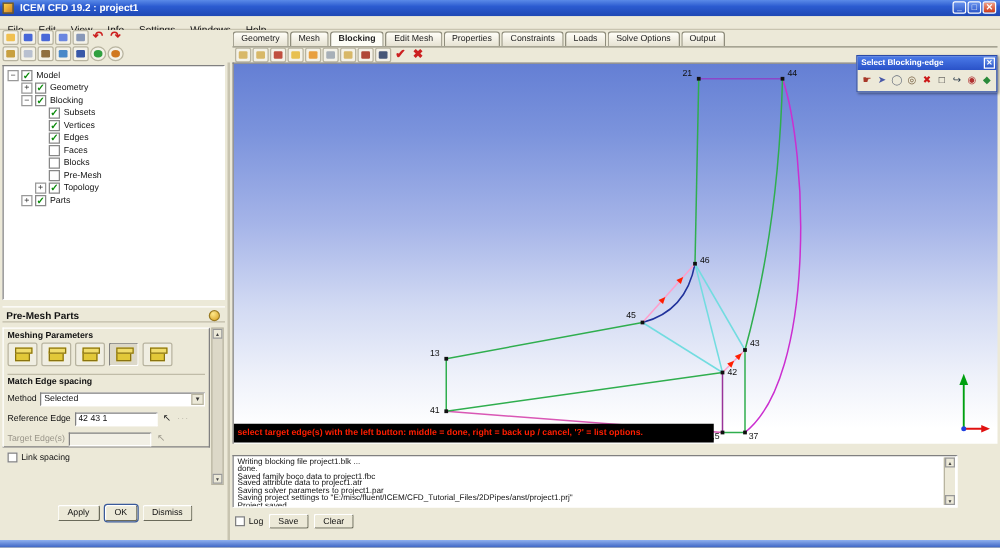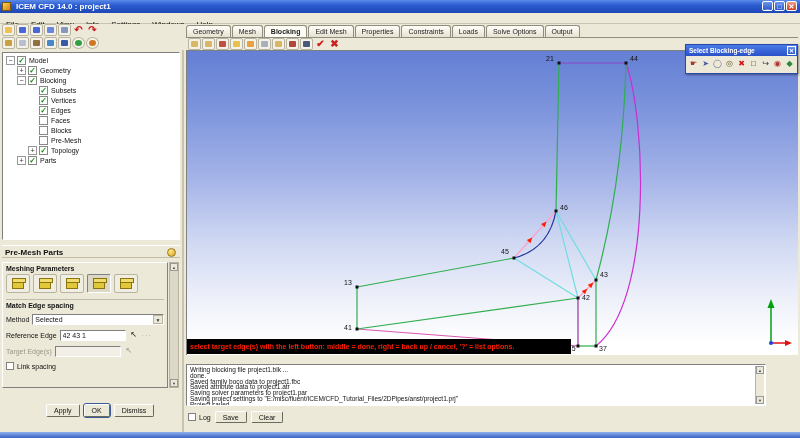--- a/index.html
+++ b/index.html
@@ -41,21 +41,21 @@
      border:1px solid; border-color:#808080 #fff #fff #808080;overflow:hidden;padding:2px 0 0 3px;}
   .trow{height:10px;display:flex;align-items:center;font-size:7px;color:#111;white-space:nowrap;}
   .texp{width:9px;height:9px;border:1px solid #999;background:#fff;font-size:7px;line-height:7px;
      text-align:center;margin-right:2px;color:#333;flex:none;}
   .tchk{width:9px;height:9px;border:1px solid #888;background:#fff;font-size:8px;line-height:8px;
      text-align:center;color:#0a8a0a;font-weight:bold;margin-right:3px;flex:none;}
   #pmheader{position:absolute;left:2px;top:195px;width:178px;height:13px;border-top:1px solid #fff;
      border-bottom:1px solid #c0bca8;font-size:8px;font-weight:bold;line-height:13px;padding-left:3px;color:#111;}
   #pmhelp{position:absolute;right:4px;top:2px;width:9px;height:9px;border-radius:50%;
      background:radial-gradient(circle at 35% 30%,#ffe88a,#d8a020);border:1px solid #9a7a20;}
-  #pmgroup{position:absolute;left:2px;top:212px;width:166px;height:126px;
+  #pmgroup{position:absolute;left:2px;top:212px;width:166px;height:96px;
      border:1px solid;border-color:#fff #808080 #808080 #fff;background:#ece9d8;padding:2px 3px;}
   #pmgrouplabel{font-size:7px;font-weight:bold;color:#111;}
   #pmicons{display:flex;gap:3px;margin-top:2px;}
   .pmico{width:24px;height:19px;border:1px solid #b8b4a0;background:#f0eee2;border-radius:2px;position:relative;}
   .pmico.pressed{border-color:#808080 #fff #fff #808080;background:#dcd8c8;}
   .cube{position:absolute;left:5px;top:6px;width:12px;height:8px;background:#e2c838;border:1px solid #8a7410;}
   .cube:before{content:"";position:absolute;left:-1px;top:-4px;width:12px;height:3px;background:#f0dc6a;border:1px solid #8a7410;}
   #pmsection{margin-top:6px;border-top:1px solid #c0bca8;padding-top:2px;font-size:7px;font-weight:bold;color:#111;}
   .fieldrow{display:flex;align-items:center;margin-top:5px;font-size:7px;color:#111;}
   .fieldrow.dim{color:#9a968a;}
@@ -104,21 +104,21 @@
   #bottomstrip{position:absolute;left:0;bottom:0;width:800px;height:6px;
      background:linear-gradient(180deg,#8fb0ee,#3b63c4);}
 </style>
 </head>
 <body>
 
 <div id="window">
 
   <div id="titlebar">
     <div id="appicon"></div>
-    <span>ICEM CFD 14.0 : project1</span>
+    <span>ICEM CFD 19.2 : project1</span>
     <div class="wbtns" id="wbtns">
         <div class="wbtn">_</div>
         <div class="wbtn">□</div>
         <div class="wbtn close">✕</div>
       </div>
   </div>
 
   <div id="menubar"><div class="menuitem">File</div><div class="menuitem">Edit</div><div class="menuitem">View</div><div class="menuitem">Info</div><div class="menuitem">Settings</div><div class="menuitem">Windows</div><div class="menuitem">Help</div></div>
 
   <div id="toolzone">

